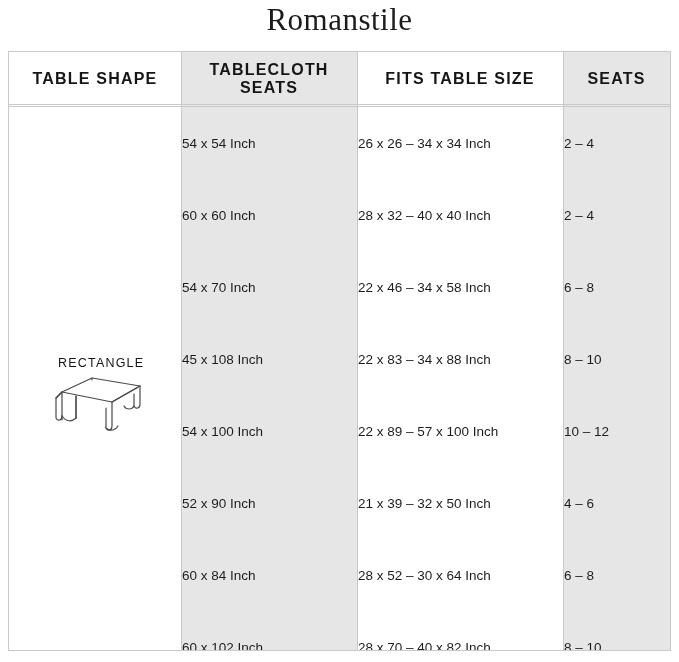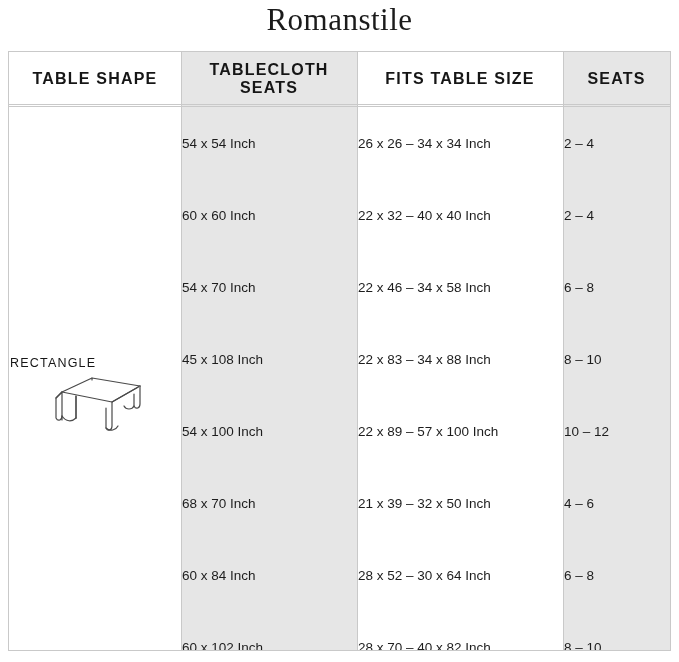--- a/index.html
+++ b/index.html
@@ -110,20 +110,21 @@
   .shape-cell {
     vertical-align: middle;
     text-align: center;
     background: #ffffff;
   }
   .shape-label {
     font-size: 12.5px;
     letter-spacing: 1.2px;
     color: #161616;
     margin-bottom: 2px;
+    padding-left: 48px;
   }
   .shape-icon {
     display: block;
     margin: 0 auto;
   }
 </style>
 </head>
 <body>
 
 <div class="page">
@@ -167,40 +168,40 @@
               <path d="M36 24 L36 46"></path>
               <path d="M52 6 L52 8"></path>
             </svg>
           </td>
           <td class="shaded">54 x 54 Inch</td>
           <td>26 x 26 – 34 x 34 Inch</td>
           <td class="shaded">2 – 4</td>
         </tr>
         <tr>
           <td class="shaded">60 x 60 Inch</td>
-          <td>22 x 32 – 40 x 40 Inch</td>
+          <td>28 x 32 – 40 x 40 Inch</td>
           <td class="shaded">2 – 4</td>
         </tr>
         <tr>
           <td class="shaded">54 x 70 Inch</td>
           <td>22 x 46 – 34 x 58 Inch</td>
           <td class="shaded">6 – 8</td>
         </tr>
         <tr>
           <td class="shaded">45 x 108 Inch</td>
           <td>22 x 83 – 34 x 88 Inch</td>
           <td class="shaded">8 – 10</td>
         </tr>
         <tr>
           <td class="shaded">54 x 100 Inch</td>
           <td>22 x 89 – 57 x 100 Inch</td>
           <td class="shaded">10 – 12</td>
         </tr>
         <tr>
-          <td class="shaded">68 x 70 Inch</td>
+          <td class="shaded">52 x 90 Inch</td>
           <td>21 x 39 – 32 x 50 Inch</td>
           <td class="shaded">4 – 6</td>
         </tr>
         <tr>
           <td class="shaded">60 x 84 Inch</td>
           <td>28 x 52 – 30 x 64 Inch</td>
           <td class="shaded">6 – 8</td>
         </tr>
         <tr>
           <td class="shaded">60 x 102 Inch</td>

